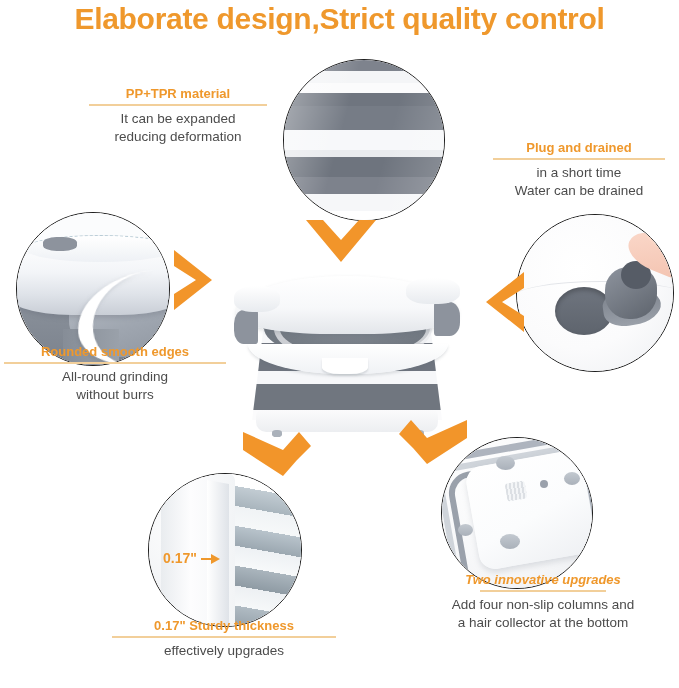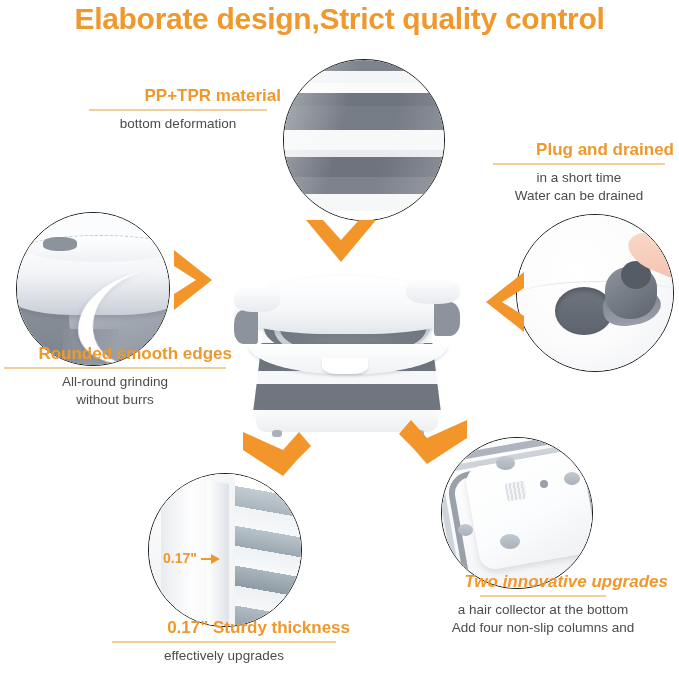--- a/index.html
+++ b/index.html
@@ -18,22 +18,22 @@
     text-align:center;
     font-size:30px;font-weight:bold;
     color:#ef982c;
     letter-spacing:-0.3px;
     white-space:nowrap;
   }
 
   
   .feat{position:absolute;}
   .feat .head{
-    font-size:17px;font-weight:bold;color:#ef982c;
-    line-height:1.18;white-space:nowrap;text-align:right;
+    font-size:13px;font-weight:bold;color:#ef982c;
+    line-height:1.18;white-space:nowrap;
   }
   .feat.two-line .head{white-space:normal;font-style:italic;}
   .feat .rule{
     height:2px;background:#f2cf9a;margin:3px auto 4px auto;
   }
   .feat .sub{
     font-size:13.5px;color:#4c4c4c;line-height:1.30;
   }
   .feat .sub .l{display:block;}
 
@@ -442,21 +442,22 @@
   <div class="chev chev-dr">
     <svg width="68" height="58" viewBox="0 0 68 58">
       <polygon points="68,8 68,26 28,52 14,36 0,22 12,8 28,26" fill="#f2952a"></polygon>
     </svg>
   </div>
 
   <div class="feat f-pp">
     <div class="head">PP+TPR material</div>
     <div class="rule"></div>
     <div class="sub">
-      <span class="l">bottom deformation</span>
+      <span class="l">It can be expanded</span>
+      <span class="l">reducing deformation</span>
     </div>
   </div>
 
   <div class="feat f-plug">
     <div class="head">Plug and drained</div>
     <div class="rule"></div>
     <div class="sub">
       <span class="l">in a short time</span>
       <span class="l">Water can be drained</span>
     </div>
@@ -479,18 +480,18 @@
     </div>
   </div>
 
   <div class="feat f-two two-line">
     <div class="head">
       <span class="l">Two innovative</span>
       <span class="l">upgrades</span>
     </div>
     <div class="rule"></div>
     <div class="sub">
+      <span class="l">Add four non-slip columns and</span>
       <span class="l">a hair collector at the bottom</span>
-      <span class="l">Add four non-slip columns and</span>
     </div>
   </div>
 
 </div>
 
 </body></html>

